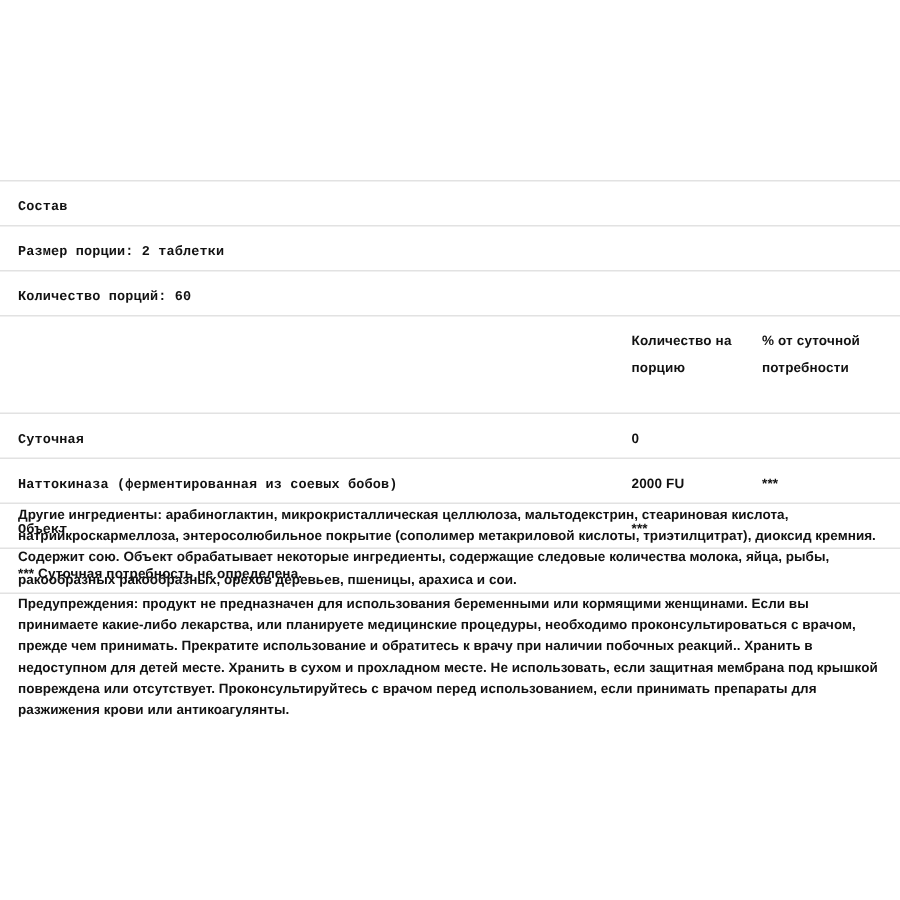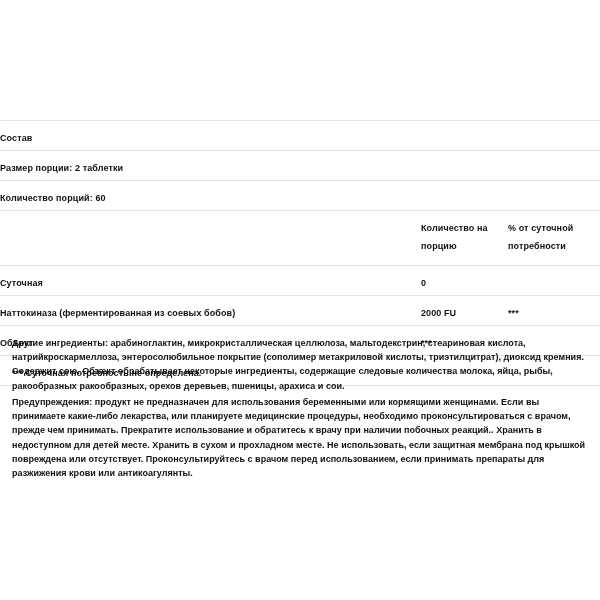--- a/index.html
+++ b/index.html
@@ -36,27 +36,28 @@
     display: flex;
     align-items: flex-start;
     border-bottom: 1px solid #e2e2e2;
     box-sizing: border-box;
     padding: 6px 0 5px 0;
     min-height: 14px;
   }
 
   .facts-row.header-row {
     padding-top: 6px;
-    padding-bottom: 12px;
+    padding-bottom: 22px;
   }
 
   .c1 {
     width: 421px;
-    padding-left: 0;
+    padding-left: 12px;
     box-sizing: border-box;
+    font-family: Liberation Mono, monospace;
   }
   .c2 {
     width: 87px;
     box-sizing: border-box;
   }
   .c3 {
     width: 92px;
     box-sizing: border-box;
   }
 

